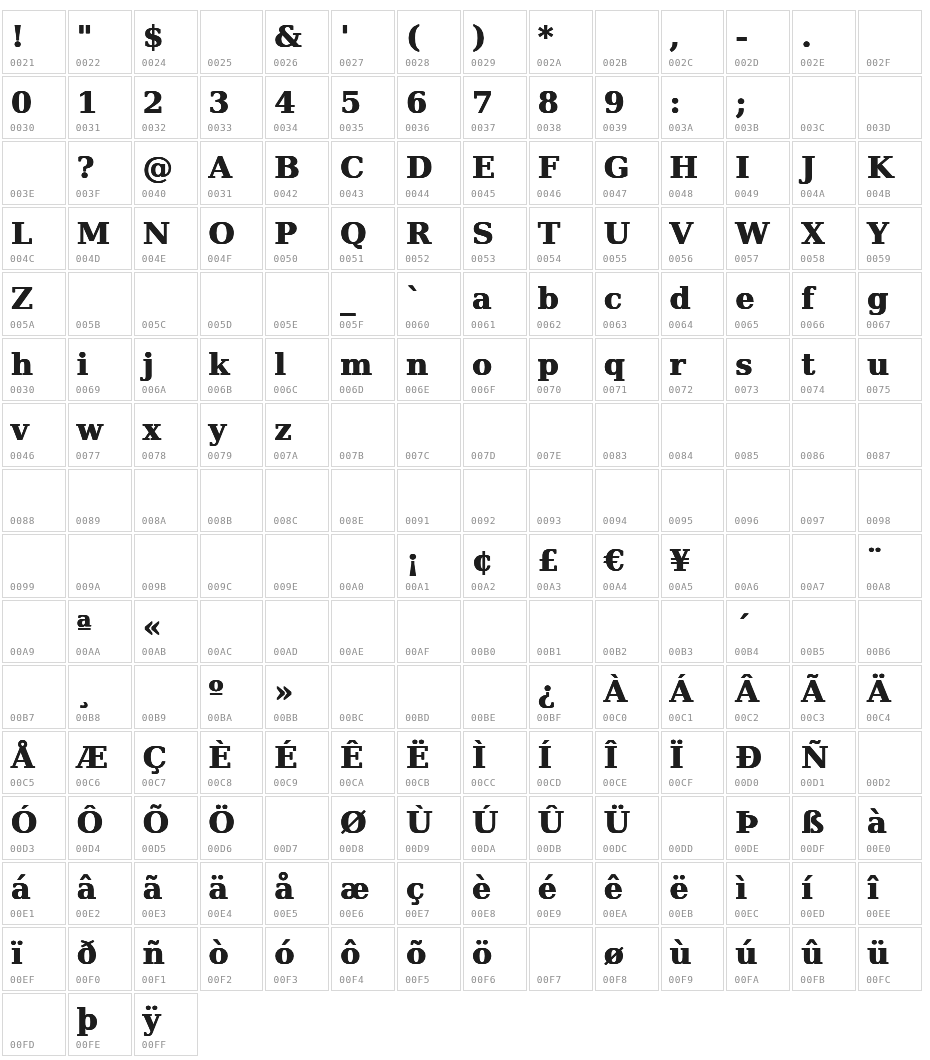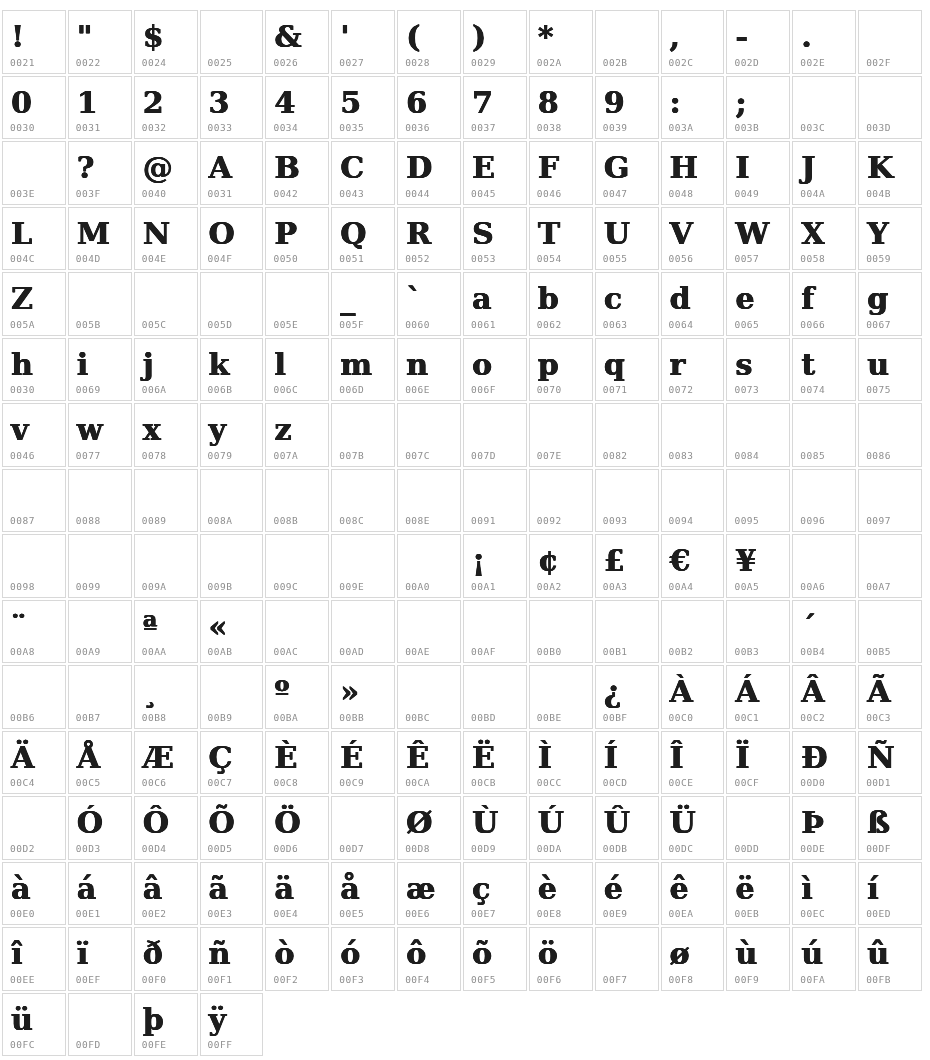--- a/index.html
+++ b/index.html
@@ -423,24 +423,20 @@
       <div class="cell">
     <div class="glyph"></div>
     <div class="code">007D</div>
   </div>
       <div class="cell">
     <div class="glyph"></div>
     <div class="code">007E</div>
   </div>
       <div class="cell">
     <div class="glyph"></div>
-    <div class="code">0082</div>
-  </div>
-      <div class="cell">
-    <div class="glyph"></div>
     <div class="code">0083</div>
   </div>
       <div class="cell">
     <div class="glyph"></div>
     <div class="code">0084</div>
   </div>
       <div class="cell">
     <div class="glyph"></div>
     <div class="code">0085</div>
   </div>

